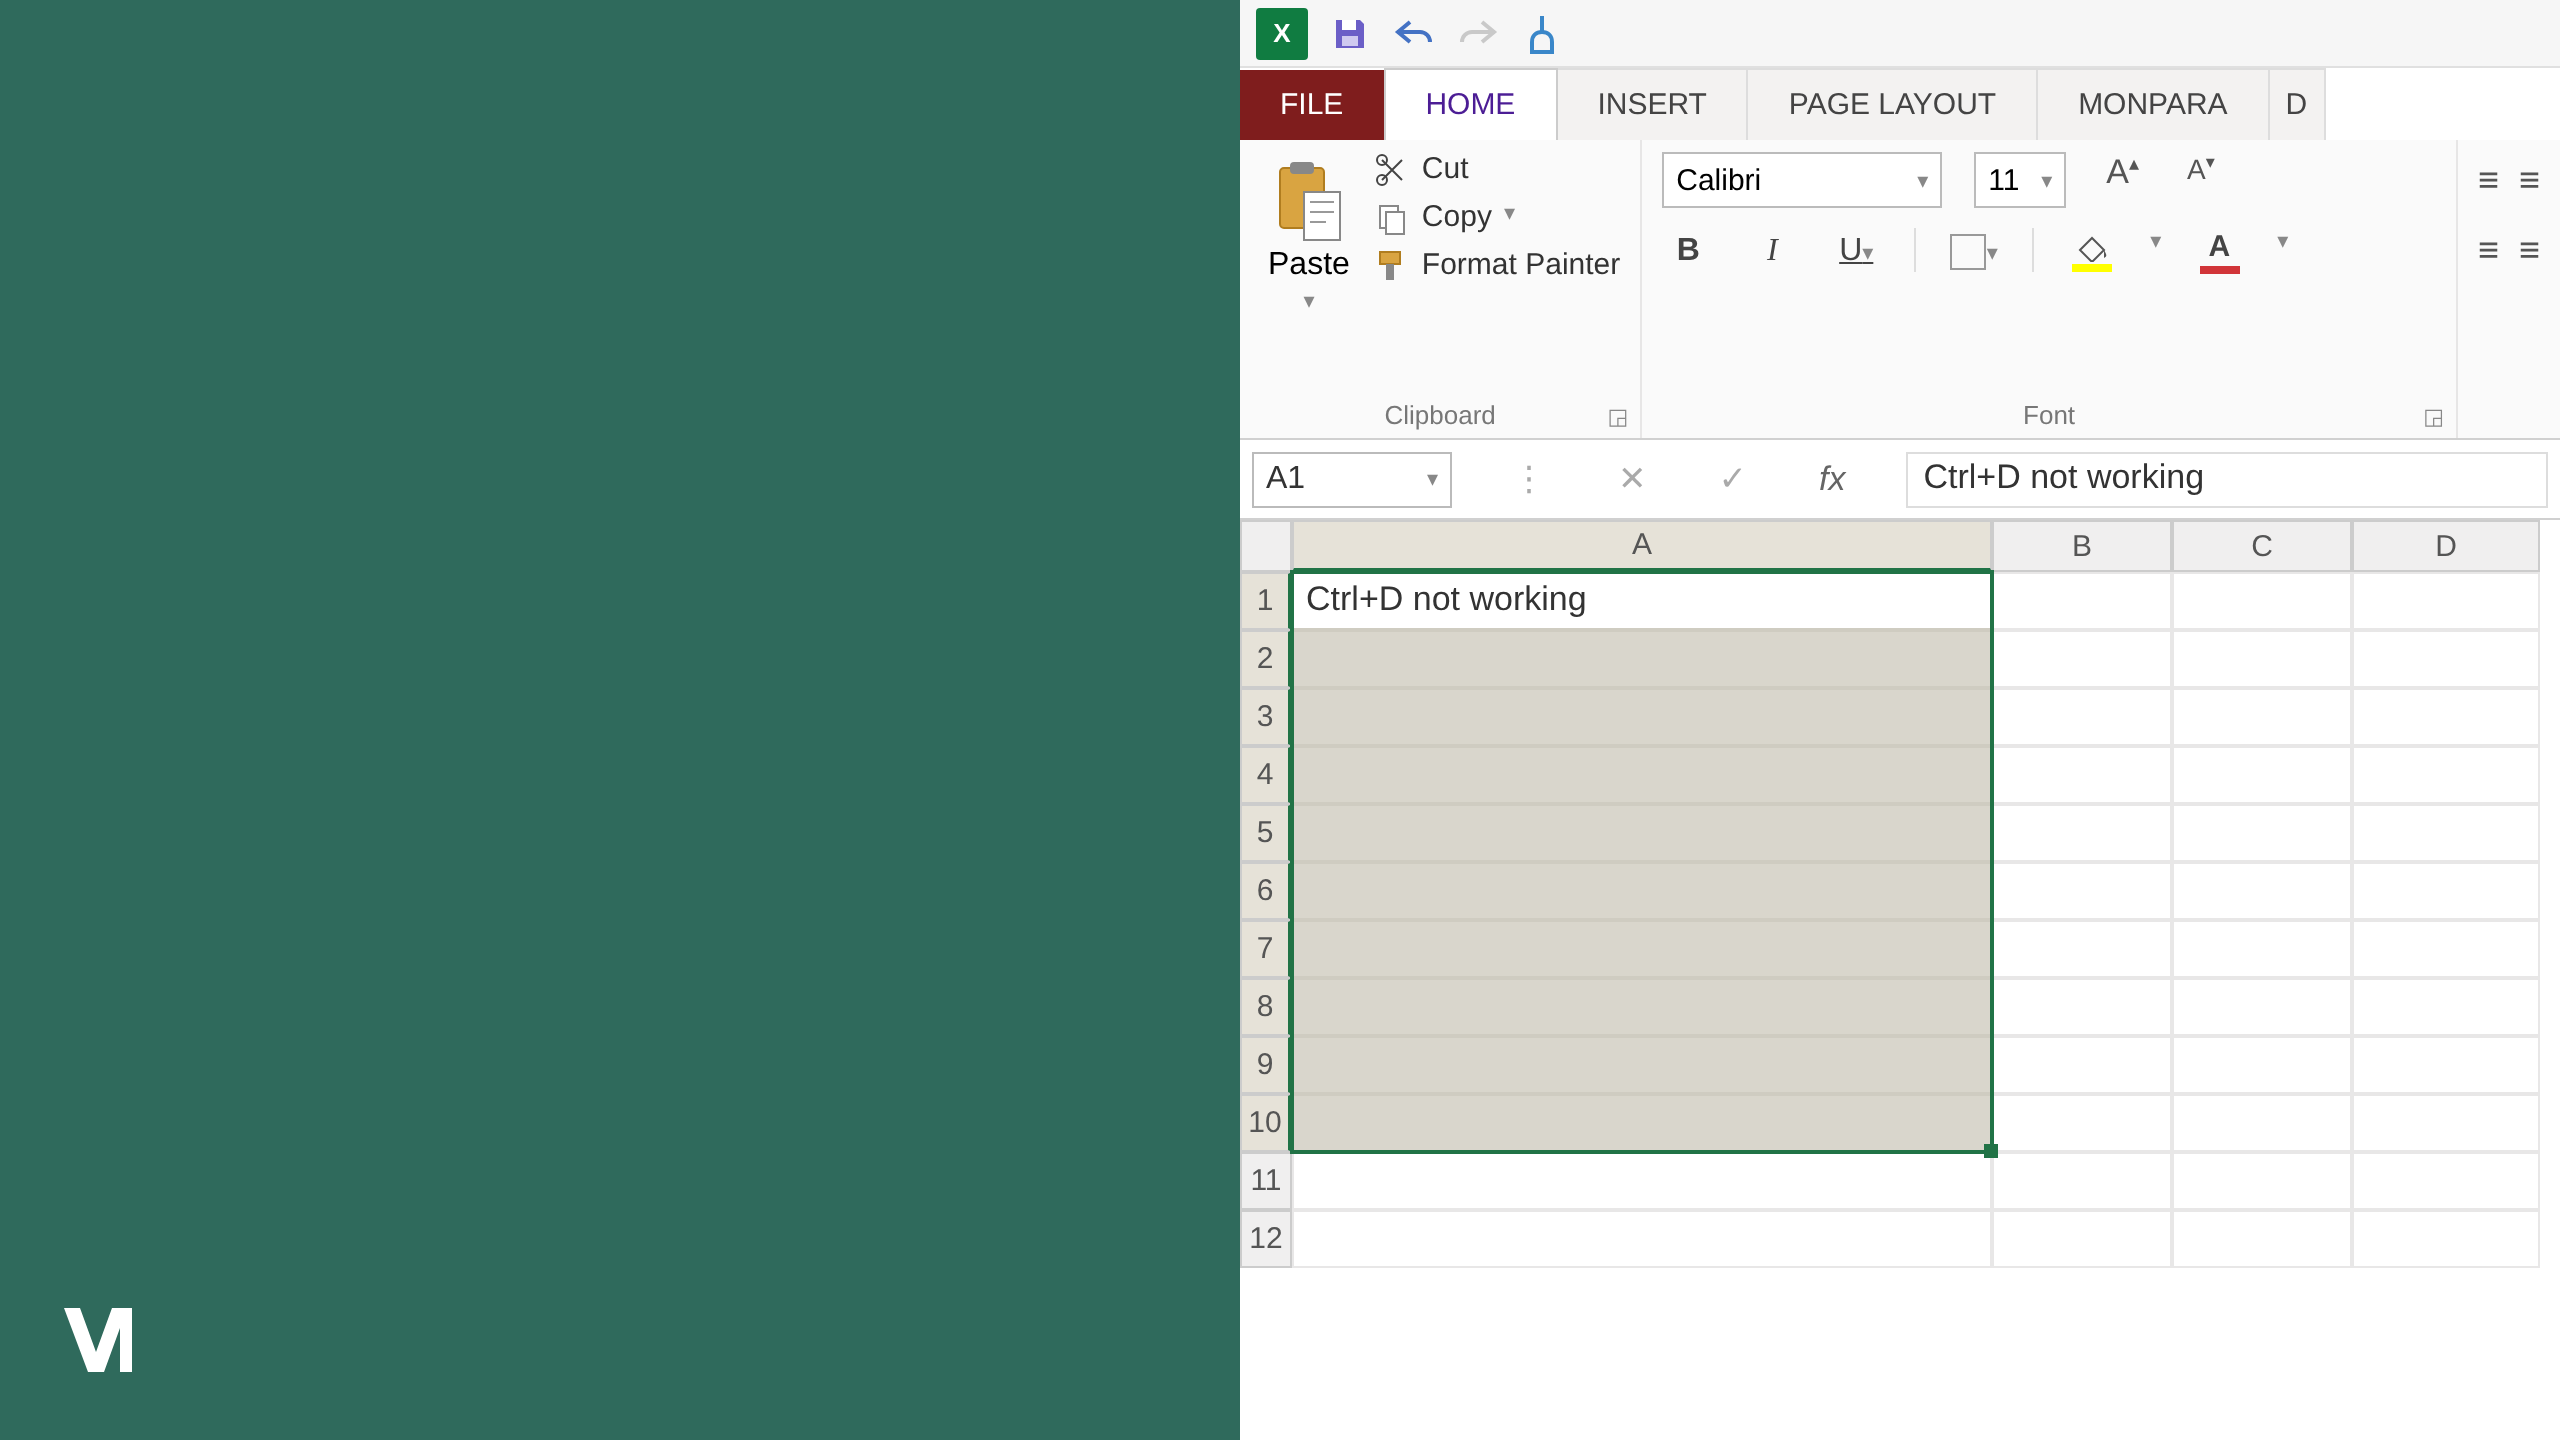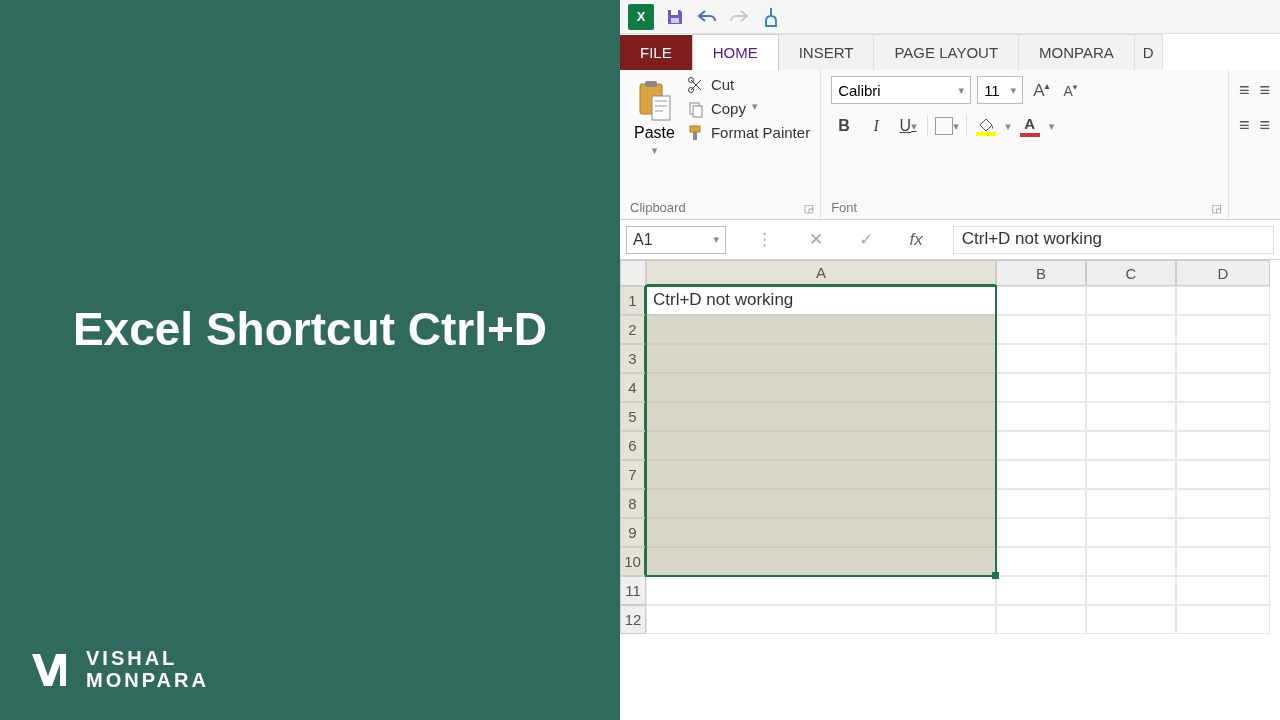--- a/index.html
+++ b/index.html
@@ -12,28 +12,28 @@
 .right{width:660px;height:720px;background:#fff;display:flex;flex-direction:column}
 .qat{height:34px;background:#f6f6f6;display:flex;align-items:center;gap:10px;padding:0 8px;border-bottom:1px solid #e0e0e0}
 .excel-badge{width:26px;height:26px;background:#107c41;color:#fff;font-weight:700;font-size:13px;display:flex;align-items:center;justify-content:center;border-radius:2px}
 .qat-ico{width:22px;height:22px;display:flex;align-items:center;justify-content:center;color:#666}
 .tabs{height:36px;display:flex;align-items:flex-end}
 .tab{padding:9px 20px;font-size:15px;color:#444;background:#f3f2f1;border-top:1px solid #ddd;border-right:1px solid #ddd;cursor:pointer}
 .tab.file{background:#7f1d1d;color:#fff;border:none}
 .tab.active{background:#fff;font-weight:400;color:#4c1d95;border:1px solid #ccc;border-bottom:none}
 .ribbon{height:150px;background:#fafafa;border-bottom:1px solid #d0d0d0;display:flex}
 .group{border-right:1px solid #e7e6e6;padding:6px 10px 4px;display:flex;flex-direction:column;justify-content:space-between}
-.group-label{font-size:13px;color:#777;position:relative}
+.group-label{font-size:13px;color:#777;text-align:center;position:relative}
 .dlaunch{position:absolute;right:-4px;top:2px;font-size:11px;color:#888}
 .clip-body{display:flex;gap:8px}
 .paste-btn{display:flex;flex-direction:column;align-items:center;gap:2px;padding:2px 4px}
 .clip-items{display:flex;flex-direction:column;gap:6px;font-size:15px;color:#333}
 .clip-row{display:flex;align-items:flex-start;gap:6px}
 .font-body{display:flex;flex-direction:column;gap:10px;flex:1;min-width:280px}
-.font-row{display:flex;align-items:center;gap:6px}
+.font-row{display:flex;align-items:flex-start;gap:16px}
 .font-name{width:140px;height:28px;border:1px solid #bbb;font-size:15px;padding:2px 6px;display:flex;align-items:center;justify-content:space-between;background:#fff}
 .font-size{width:46px;height:28px;border:1px solid #bbb;font-size:15px;padding:2px 6px;display:flex;align-items:center;justify-content:space-between;background:#fff}
 .Abtn{font-size:17px;color:#555;padding:0 4px}
 .fmt-btn{min-width:26px;height:24px;display:flex;align-items:center;justify-content:center;font-size:16px;color:#444}
 .bdr-btn{border:1px solid #999;width:18px;height:18px}
 .fill-sw{width:20px;height:4px;background:#ffff00}
 .fontcol-sw{width:20px;height:4px;background:#d13438}
 .align-body{display:flex;flex-direction:column;gap:14px;padding-top:4px}
 .align-row{display:flex;gap:10px;font-size:18px;color:#555}
 .fbar{height:40px;display:flex;align-items:center;border-bottom:1px solid #d0d0d0;padding:0 6px;gap:24px;font-size:17px;color:#333}
@@ -57,30 +57,25 @@
 .sel-outline{position:absolute;left:25px;top:-1px;width:352px;height:292px;border:2px solid #217346;pointer-events:none}
 .sel-handle{position:absolute;right:-4px;bottom:-4px;width:7px;height:7px;background:#217346}
 .celltext{padding:3px 6px;font-size:17px}
 .dd{font-size:11px;color:#888}
 </style>
 </head>
 <body>
 
 <div class="left">
   <div class="headline">
-    <div>Excel Shortcut Ctrl+D</div>
   </div>
   <div class="brand">
     <svg class="brand-logo" viewBox="0 0 46 46">
       <path d="M2 8 L10 8 L18 30 L26 8 L36 8 L36 40 L30 40 L30 18 L22 40 L14 40 Z" fill="#fff"></path>
     </svg>
-    <div class="brand-text">
-      <div>VISHAL</div>
-      <div>MONPARA</div>
-    </div>
   </div>
 </div>
 
 <div class="right">
 
   <div class="qat">
     <div class="excel-badge">X</div>
     <div class="qat-ico" style="color:#6158b8">
       <svg width="20" height="20" viewBox="0 0 20 20">
           <path d="M3 3h12l2 2v12H3z" fill="#6b5fc7"></path>

